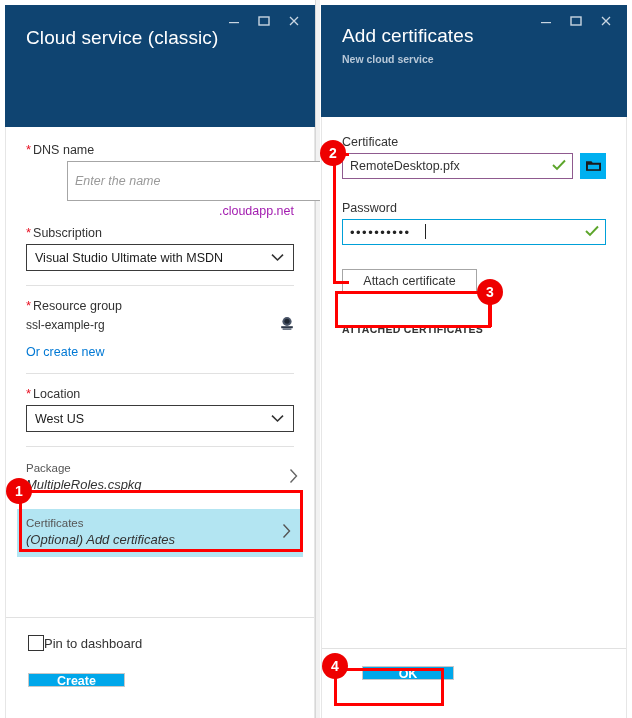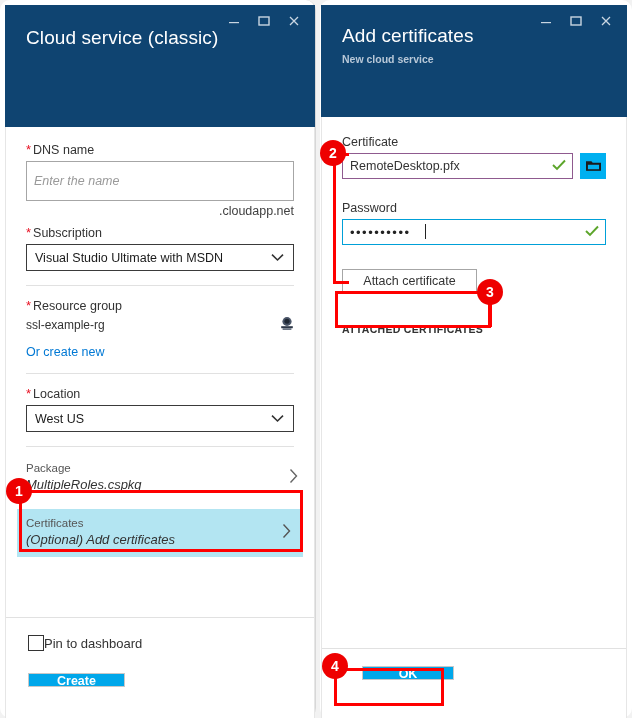--- a/index.html
+++ b/index.html
@@ -20,21 +20,20 @@
     inset: 0;
     background: #f2f2f2;
   }
 
   
   .blade {
     position: absolute;
     top: 0;
     background: #ffffff;
     box-sizing: border-box;
-    border-radius: 10px;
   }
   .blade-left {
     left: 0;
     width: 316px;
     height: 718px;
     border-right: 1px solid #d7d7d7;
   }
   .blade-right {
     left: 320px;
     width: 312px;
@@ -138,29 +137,30 @@
     box-sizing: border-box;
     width: 100%;
     height: 40px;
     border: 1px solid #a6a6a6;
     background: #ffffff;
     font-family: "Liberation Sans", sans-serif;
     font-size: 12.5px;
     color: #333333;
     padding: 0 7px;
     outline: none;
+    margin-left: 41px;
   }
   .txtbox::placeholder {
     color: #9a9a9a;
     font-style: italic;
   }
   .suffix {
     text-align: right;
     font-size: 12.5px;
-    color: #404040;
+    color: #a21caf;
     margin-top: 3px;
   }
   .selectbox {
     position: relative;
     box-sizing: border-box;
     width: 100%;
     height: 27px;
     border: 1px solid #3a3a3a;
     background: #ffffff;
     display: flex;

